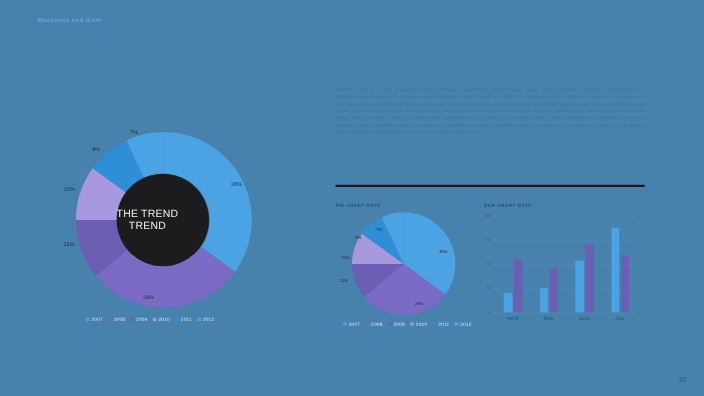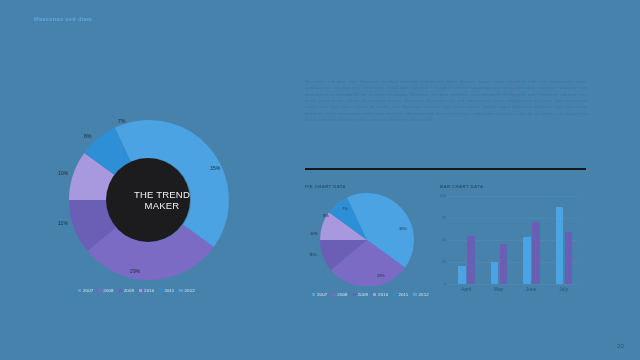--- a/index.html
+++ b/index.html
@@ -31,21 +31,21 @@
     text-transform: uppercase;
   }
 
   
   #donut-wrap { position: absolute; left: 44px; top: 110px; width: 210px; height: 175px; }
   #donut-svg  { position: absolute; left: 0; top: 0; }
   #donut-hub {
     position: absolute; left: 62px; top: 48px;
     width: 84px; height: 84px; border-radius: 50%;
     background: #1c1c1e;
-    display: flex; align-items: center; justify-content: flex-end;
+    display: flex; align-items: center; justify-content: flex-start;
     text-align: center;
   }
   #donut-hub span {
     color: #f2f2f2; font-size: 9.5px; line-height: 11.5px;
     letter-spacing: .2px;
   }
   .dlabel {
     position: absolute; font-size: 5px; color: #1d2a33;
     letter-spacing: .1px; white-space: nowrap;
   }
@@ -112,21 +112,21 @@
           <path d="M 169.7213595499958 137.02282018339784 A 80 80 0 0 1 43.35894057793689 140.99391917989522 L 72.63844380341686 116.77180756944499 A 42 42 0 0 0 138.9787137637478 114.68698059628386 Z" fill="#7b6bc4"></path>
           <path d="M 43.35894057793689 140.99391917989522 A 80 80 0 0 1 25 90.00000000000001 L 63 90 A 42 42 0 0 0 72.63844380341686 116.77180756944499 Z" fill="#6b5fb5"></path>
           <path d="M 25 90.00000000000001 A 80 80 0 0 1 40.27864045000419 42.97717981660216 L 71.0212862362522 65.31301940371614 A 42 42 0 0 0 63 90 Z" fill="#a898dd"></path>
           <path d="M 40.27864045000419 42.97717981660216 A 80 80 0 0 1 70.93765667479417 17.613835802718455 L 87.11726975426694 51.997263796427184 A 42 42 0 0 0 71.0212862362522 65.31301940371614 Z" fill="#2e8fd6"></path>
           <path d="M 70.93765667479417 17.613835802718455 A 80 80 0 0 1 104.99999999999999 10 L 104.99999999999999 48 A 42 42 0 0 0 87.11726975426694 51.997263796427184 Z" fill="#4ba3e3"></path>
         </g>
     </svg>
     <div id="donut-hub">
       <span>
         <span>THE TREND</span><br>
-        <span>MAKER</span>
+        <span>TREND</span>
       </span>
     </div>
     <div class="dlabel" style="left:166px; top:55px;">35%</div>
     <div class="dlabel" style="left:86px; top:158px;">29%</div>
     <div class="dlabel" style="left:14px; top:110px;">11%</div>
     <div class="dlabel" style="left:14px; top:60px;">10%</div>
     <div class="dlabel" style="left:40px; top:23px;">8%</div>
     <div class="dlabel" style="left:74px; top:8px;">7%</div>
   </div>
 

